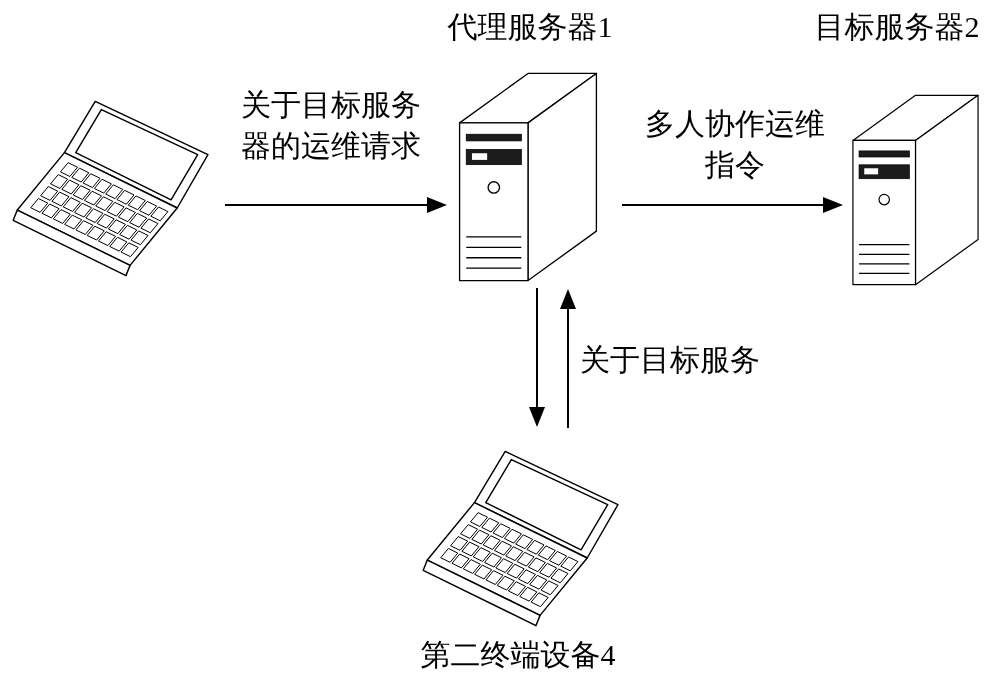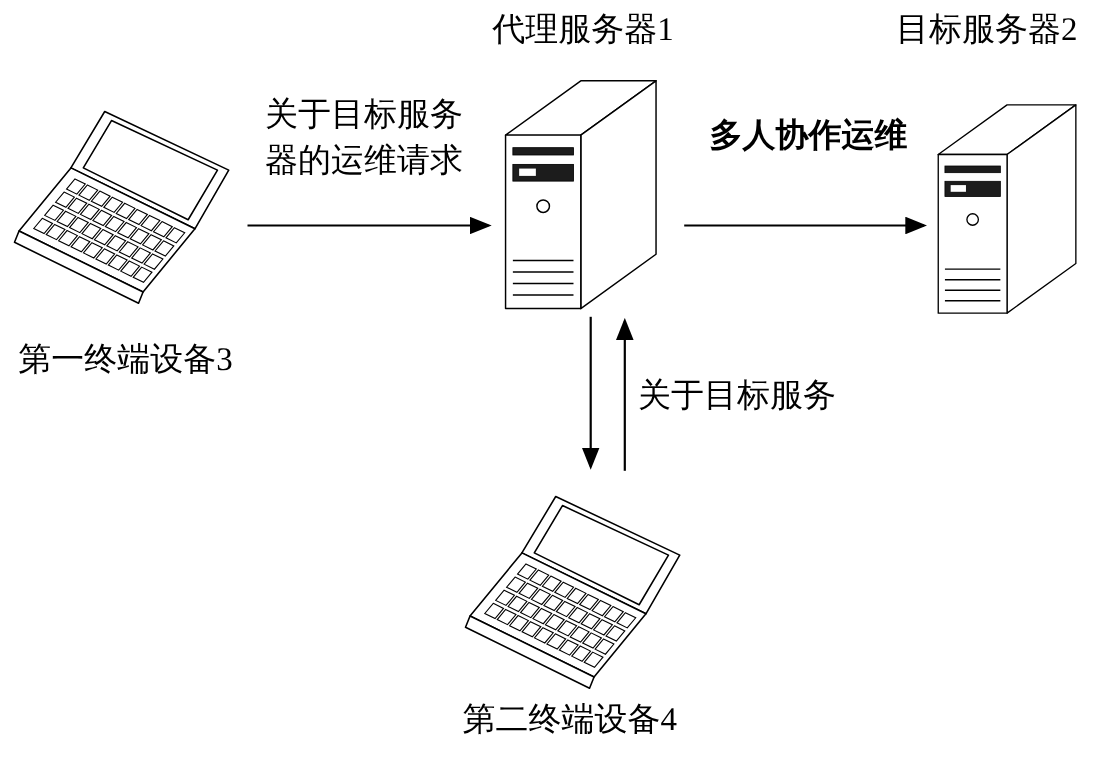--- a/index.html
+++ b/index.html
@@ -139,29 +139,29 @@
   <div class="node" style="left:415px; top:438px; width:205px; height:200px;">
     <svg viewBox="0 0 200 185">
         <use href="#laptop-sym"></use>
       </svg>
   </div>
 
   <div class="lbl center" style="left:420px; top:6px; width:220px;">代理服务器1</div>
 
   <div class="lbl center" style="left:792px; top:6px; width:210px;">目标服务器2</div>
 
-  <div class="lbl center" style="left:0px; top:306px; width:228px;">第一终端设备3</div>
 
   <div class="lbl center" style="left:403px; top:634px; width:230px;">第二终端设备4</div>
 
   <div class="lbl center" style="left:228px; top:84px; width:206px;">
     <div>关于目标服务</div>
     <div>器的运维请求</div>
   </div>
 
-  <div class="lbl center" style="left:635px; top:103px; width:200px;font-weight:bold;">
+  <div class="lbl center" style="left:635px; top:103px; width:200px;">
     <div>多人协作运维</div>
+    <div>指令</div>
   </div>
 
 
   <div class="lbl" style="left:580px; top:339px;">关于目标服务</div>
 
 </div>
 
 </body></html>

